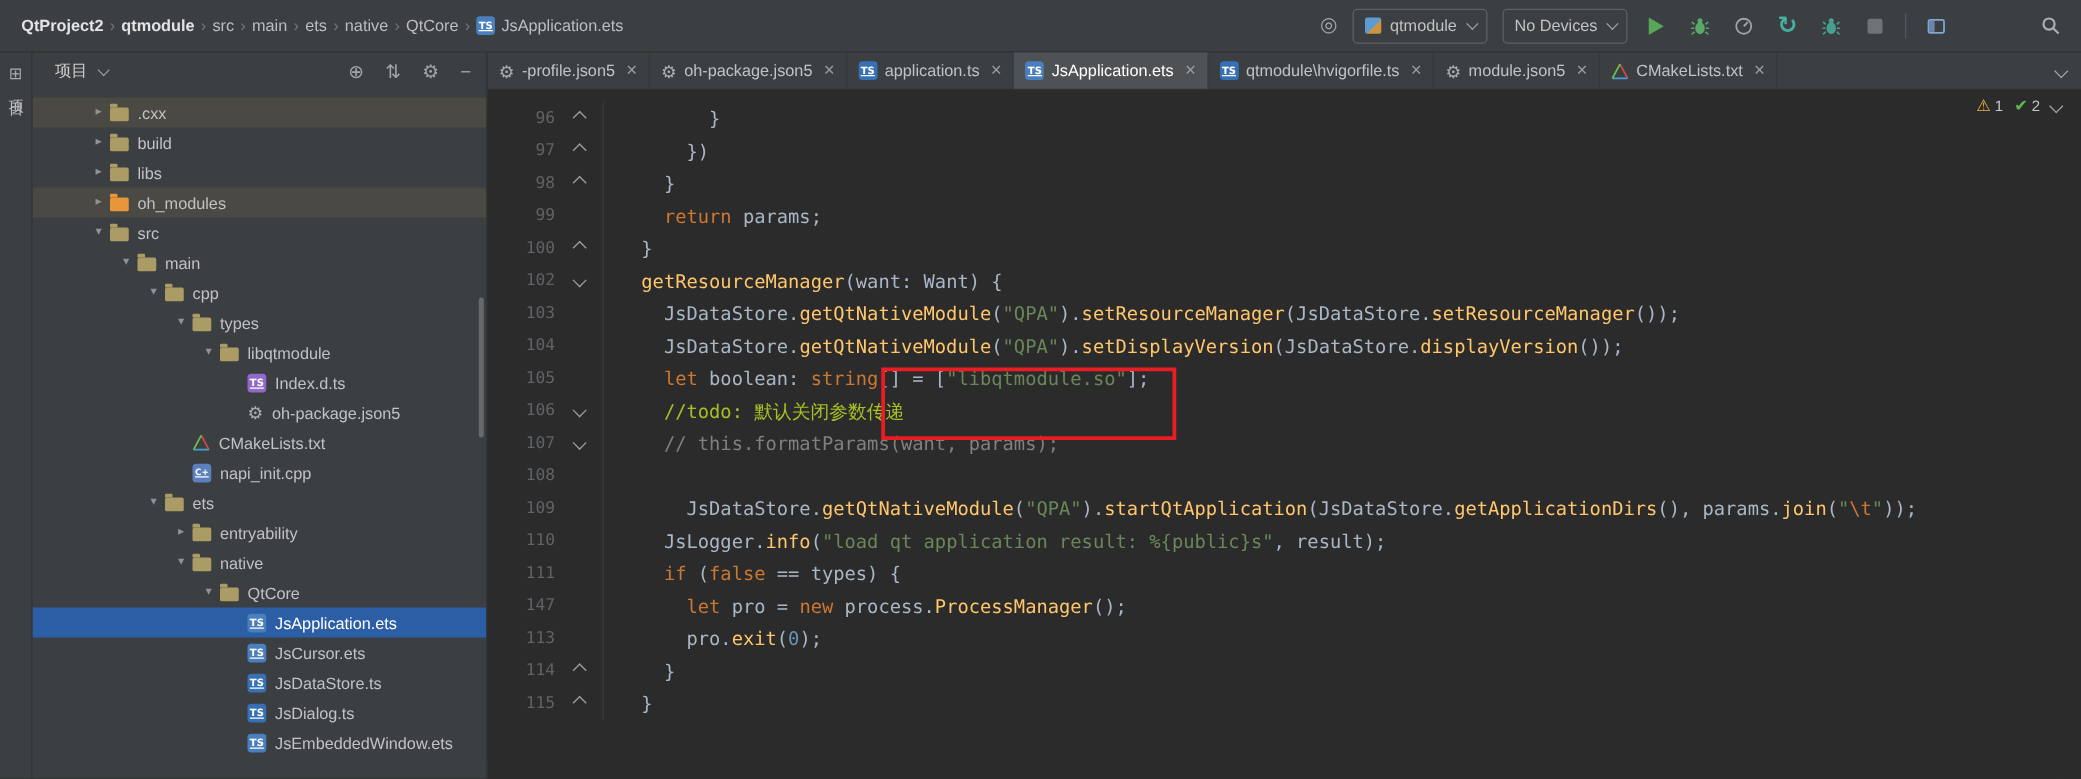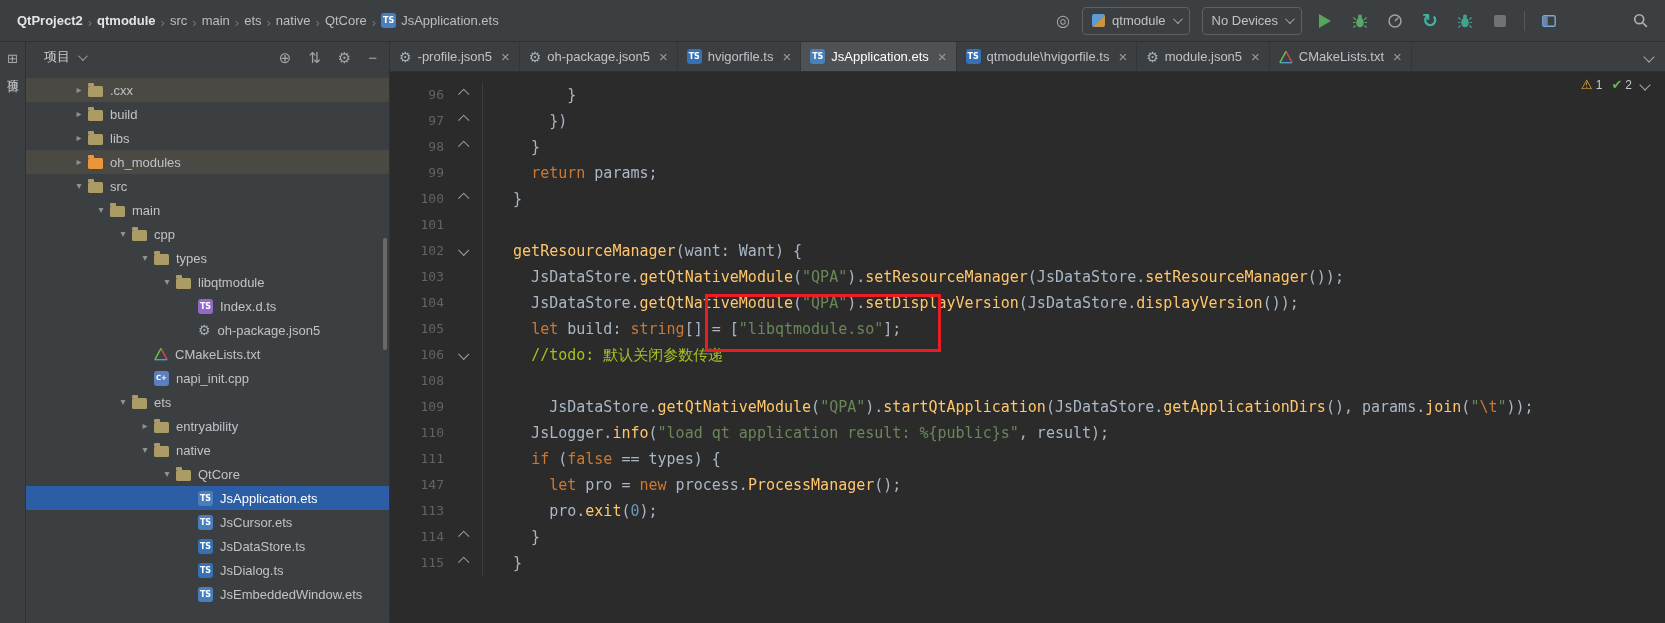--- a/index.html
+++ b/index.html
@@ -2,21 +2,21 @@
 <html><head>
 <meta charset="utf-8">
 <style>
   html,body{margin:0;padding:0;background:#2b2b2b;}
   body{width:1665px;height:623px;overflow:hidden;font-family:"Liberation Sans","DejaVu Sans",sans-serif;}
   .app{position:relative;width:1665px;height:623px;background:#2b2b2b;}
 
   
   .navbar{height:42px;background:#3c3f41;border-bottom:1px solid #2f3234;box-sizing:border-box;
           display:flex;align-items:center;padding:0 14px 0 14px;}
-  .breadcrumbs{display:flex;align-items:flex-end;font-size:13px;color:#bcbec2;white-space:nowrap;}
+  .breadcrumbs{display:flex;align-items:center;font-size:13px;color:#bcbec2;white-space:nowrap;}
   .crumb{padding:2px 3px;display:inline-flex;align-items:center;gap:5px;}
   .crumb.bold{color:#e2e4e7;font-weight:bold;}
   .crumb-sep{color:#73777a;margin:0 2px;font-size:13px;}
   .nav-right{margin-left:auto;display:flex;align-items:center;gap:12px;}
   .glyph-ico{color:#a4a8ab;font-size:16px;line-height:1;}
   .combo{display:flex;align-items:center;gap:7px;height:26px;padding:0 9px;border:1px solid #5e6163;
          border-radius:4px;color:#c0c2c5;font-size:13px;background:#3c3f41;white-space:nowrap;}
   .combo .caret{width:6px;height:6px;border-right:1.5px solid #a2a6a9;border-bottom:1.5px solid #a2a6a9;
                 transform:rotate(45deg) translateY(-2px);display:inline-block;}
   .module-ico{width:13px;height:13px;border-radius:2px;background:linear-gradient(135deg,#5d9bd3 55%,#c99540 55%);}
@@ -52,21 +52,21 @@
   .trow.tint{background:rgba(207,163,92,0.10);}
   .tarrow{width:18px;flex:0 0 18px;text-align:center;color:#8f9396;font-size:10px;line-height:1;}
   .ticon{margin-right:7px;display:inline-flex;align-items:center;}
   .tree-scroll{position:absolute;right:2px;top:196px;width:4px;height:112px;background:rgba(195,195,195,0.32);border-radius:2px;}
 
   
   .ic-folder{position:relative;width:15px;height:11px;background:#ab9c66;border-radius:1.5px;display:inline-block;margin-top:2px;}
   .ic-folder::before{content:"";position:absolute;top:-3px;left:0;width:6px;height:3px;background:inherit;border-radius:1px 1px 0 0;}
   .ic-folder.orange{background:#e8953c;}
   .ic-badge{width:15px;height:15px;border-radius:3px;display:inline-flex;align-items:center;justify-content:center;
-            font-size:8px;font-weight:bold;color:#fff;font-family:"DejaVu Sans",sans-serif;flex:0 0 15px;}
+            font-size:8px;font-weight:bold;color:#fff;font-family:"DejaVu Sans",sans-serif;flex:0 0 15px;text-decoration:underline;}
   .ic-badge.ts{background:#3670b5;}
   .ic-badge.ets{background:#4a7fbe;}
   .ic-badge.dts{background:#9268c8;}
   .ic-badge.cpp{background:#5c7fbe;font-size:7px;}
   .ic-gear{color:#a9b0b6;font-size:14px;line-height:1;}
   .ic-cmake{display:inline-flex;}
 
   
   .editor-col{flex:1;min-width:0;display:flex;flex-direction:column;}
   .tabs{height:30px;flex:0 0 30px;background:#3c3f41;display:flex;align-items:stretch;border-bottom:1px solid #2f3234;box-sizing:border-box;}
@@ -389,21 +389,21 @@
             <span class="tab-label">-profile.json5</span>
             <span class="tab-close">×</span>
           </div>
           <div class="tab">
             <span class="ic-gear">⚙</span>
             <span class="tab-label">oh-package.json5</span>
             <span class="tab-close">×</span>
           </div>
           <div class="tab">
             <span class="ic-badge ts">TS</span>
-            <span class="tab-label">hvigorfile.ts</span>
+            <span class="tab-label">application.ts</span>
             <span class="tab-close">×</span>
           </div>
           <div class="tab active">
             <span class="ic-badge ets">TS</span>
             <span class="tab-label">JsApplication.ets</span>
             <span class="tab-close">×</span>
           </div>
           <div class="tab">
             <span class="ic-badge ts">TS</span>
             <span class="tab-label">qtmodule\hvigorfile.ts</span>
@@ -458,52 +458,54 @@
               <span class="ctext"><span class="tk-def">    </span><span class="tk-kw">return</span><span class="tk-def"> params;</span></span>
             </div>
             <div class="cline">
               <span class="lnum">100</span>
               <span class="fold">
                 <i class="end"></i>
               </span>
               <span class="ctext"><span class="tk-def">  }</span></span>
             </div>
             <div class="cline">
-              <span class="lnum">101</span>
-              <span class="fold"></span>
-              <span class="ctext"></span>
-            </div>
-            <div class="cline">
               <span class="lnum">102</span>
               <span class="fold">
                 <i class="start"></i>
               </span>
               <span class="ctext"><span class="tk-def">  </span><span class="tk-fn">getResourceManager</span><span class="tk-def">(want: Want) {</span></span>
             </div>
             <div class="cline">
               <span class="lnum">103</span>
               <span class="fold"></span>
               <span class="ctext"><span class="tk-def">    JsDataStore.</span><span class="tk-fn">getQtNativeModule</span><span class="tk-def">(</span><span class="tk-str">"QPA"</span><span class="tk-def">).</span><span class="tk-fn">setResourceManager</span><span class="tk-def">(JsDataStore.</span><span class="tk-fn">setResourceManager</span><span class="tk-def">());</span></span>
             </div>
             <div class="cline">
               <span class="lnum">104</span>
               <span class="fold"></span>
               <span class="ctext"><span class="tk-def">    JsDataStore.</span><span class="tk-fn">getQtNativeModule</span><span class="tk-def">(</span><span class="tk-str">"QPA"</span><span class="tk-def">).</span><span class="tk-fn">setDisplayVersion</span><span class="tk-def">(JsDataStore.</span><span class="tk-fn">displayVersion</span><span class="tk-def">());</span></span>
             </div>
             <div class="cline">
               <span class="lnum">105</span>
               <span class="fold"></span>
-              <span class="ctext"><span class="tk-def">    </span><span class="tk-kw">let</span><span class="tk-def"> build: </span><span class="tk-kw">string</span><span class="tk-def">[] = [</span><span class="tk-str">"libqtmodule.so"</span><span class="tk-def">];</span></span>
+              <span class="ctext"><span class="tk-def">    </span><span class="tk-kw">let</span><span class="tk-def"> boolean: </span><span class="tk-kw">string</span><span class="tk-def">[] = [</span><span class="tk-str">"libqtmodule.so"</span><span class="tk-def">];</span></span>
             </div>
             <div class="cline">
               <span class="lnum">106</span>
               <span class="fold">
                 <i class="start"></i>
               </span>
               <span class="ctext"><span class="tk-def">    </span><span class="tk-todo">//todo: 默认关闭参数传递</span></span>
+            </div>
+            <div class="cline">
+              <span class="lnum">107</span>
+              <span class="fold">
+                <i class="start"></i>
+              </span>
+              <span class="ctext"><span class="tk-def">    </span><span class="tk-cmt">// this.formatParams(want, params);</span></span>
             </div>
             <div class="cline">
               <span class="lnum">108</span>
               <span class="fold"></span>
             </div>
             <div class="cline">
               <span class="lnum">109</span>
               <span class="fold"></span>
               <span class="ctext"><span class="tk-def">      JsDataStore.</span><span class="tk-fn">getQtNativeModule</span><span class="tk-def">(</span><span class="tk-str">"QPA"</span><span class="tk-def">).</span><span class="tk-fn">startQtApplication</span><span class="tk-def">(JsDataStore.</span><span class="tk-fn">getApplicationDirs</span><span class="tk-def">(), params.</span><span class="tk-fn">join</span><span class="tk-def">(</span><span class="tk-str">"</span><span class="tk-esc">\t</span><span class="tk-str">"</span><span class="tk-def">));</span></span>
             </div>

